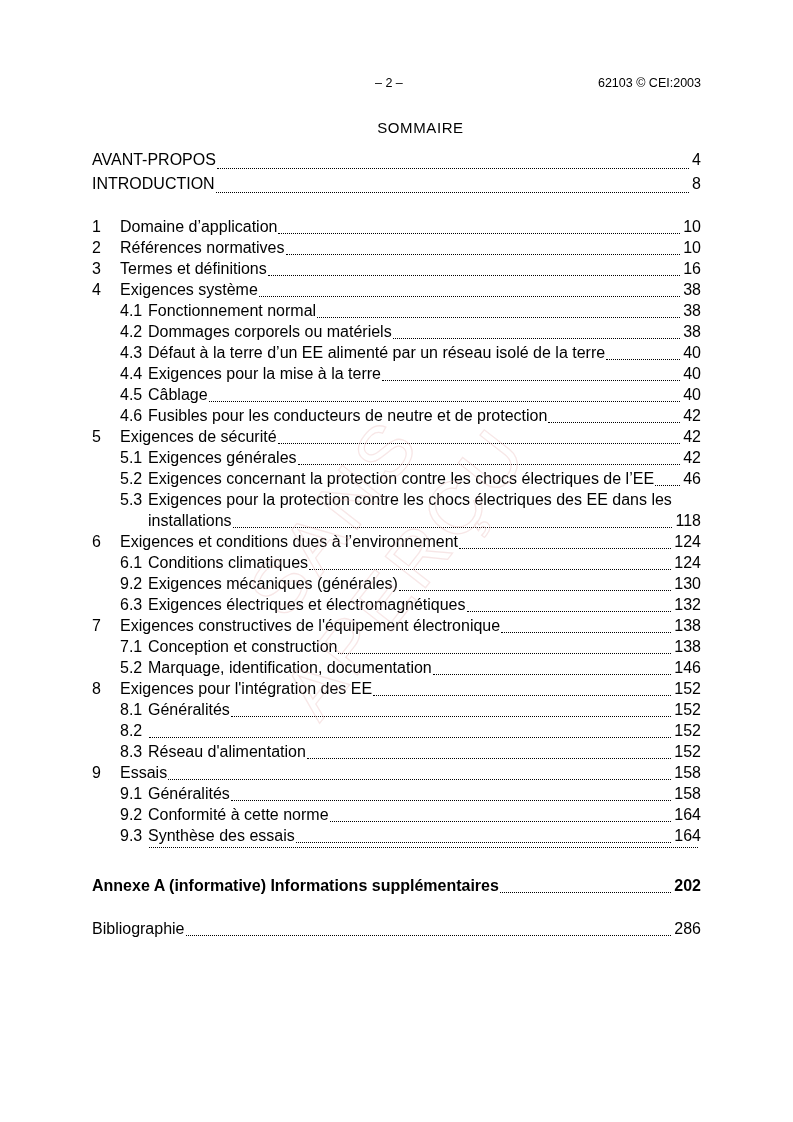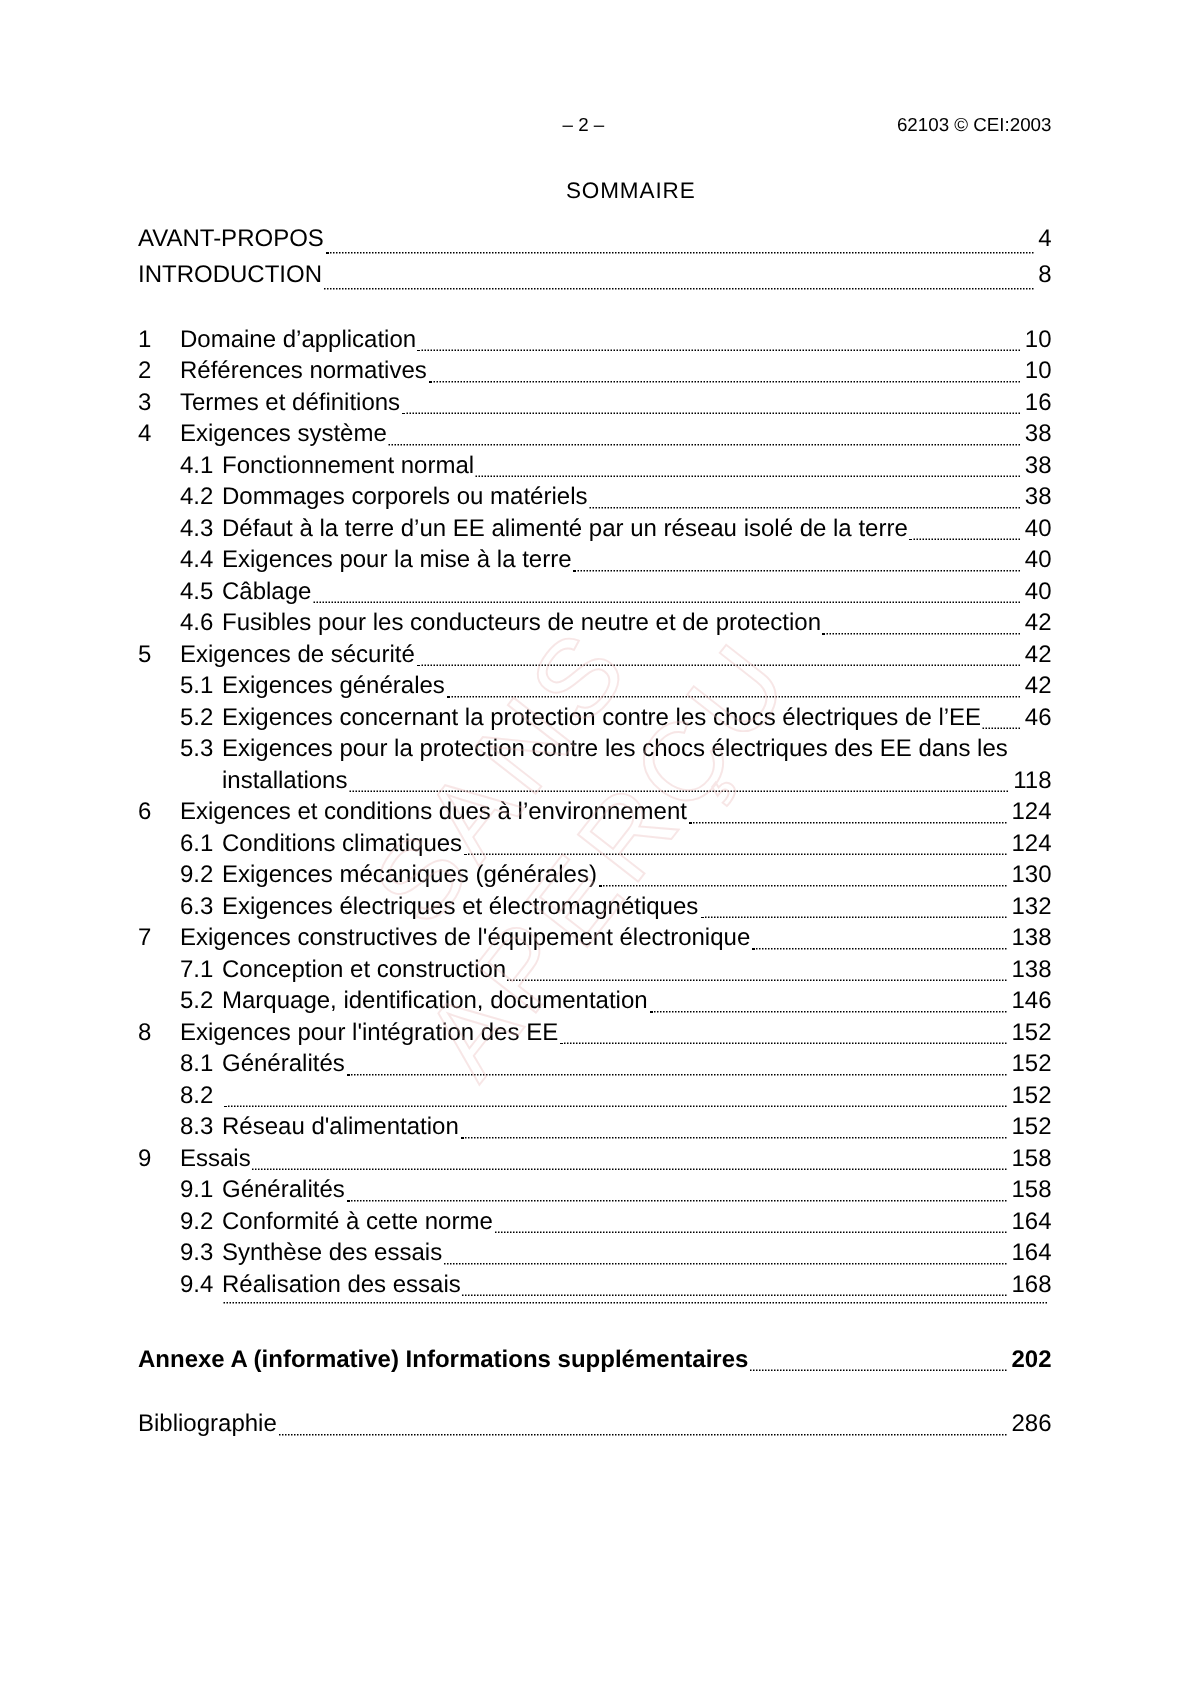--- a/index.html
+++ b/index.html
@@ -330,26 +330,20 @@
       <span class="dots"></span>
       <span class="pg">164</span>
     </div>
     <div class="row l2">
       <span class="num">9.3</span>
       <span class="label">Synthèse des essais</span>
       <span class="dots"></span>
       <span class="pg">164</span>
     </div>
     <div class="row l2">
-      <span class="num">9.4</span>
-      <span class="label">Réalisation des essais</span>
-      <span class="dots"></span>
-      <span class="pg">168</span>
-    </div>
-    <div class="row l2">
       <span class="num"></span>
       <span class="label"></span>
       <span class="dots"></span>
       <span class="pg"></span>
     </div>
 
     <div class="row annex-row">
       <span class="label">Annexe A (informative)  Informations supplémentaires</span>
       <span class="dots"></span>
       <span class="pg">202</span>

